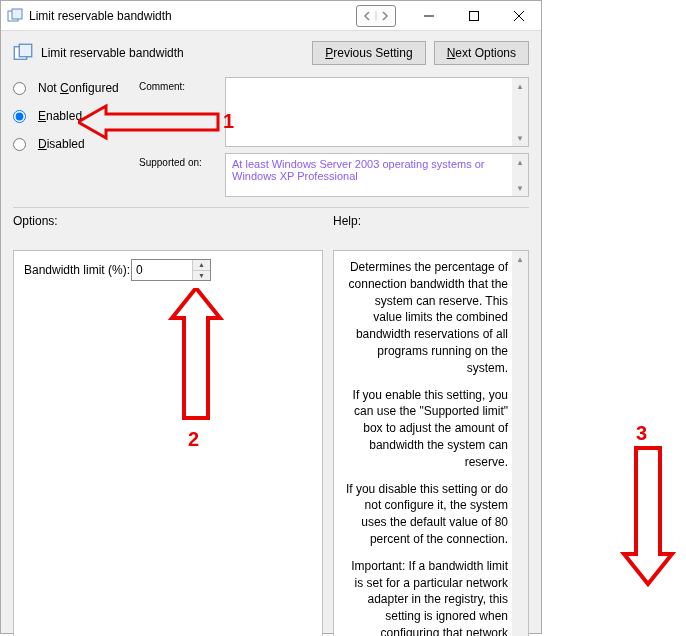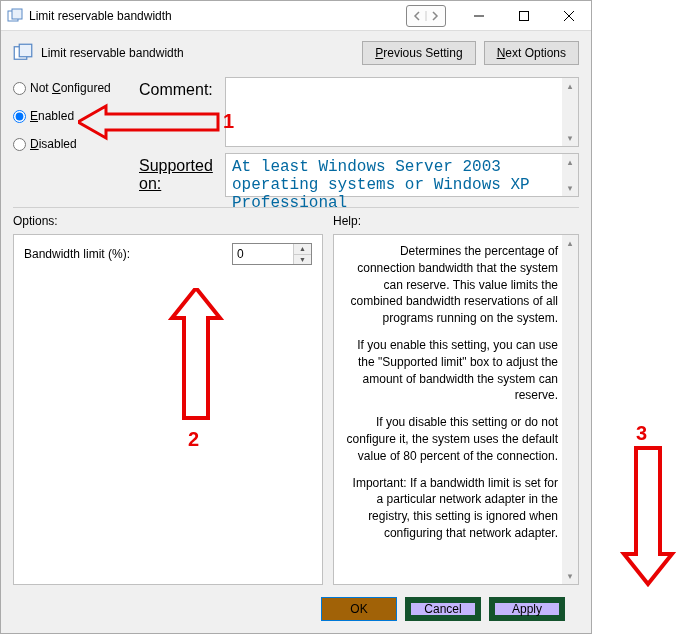--- a/index.html
+++ b/index.html
@@ -9,21 +9,21 @@
     font-family: "Segoe UI", Tahoma, sans-serif;
     font-size: 12px;
     background: #fff;
     width: 686px;
     height: 636px;
     overflow: hidden;
     position: relative;
   }
   .window {
     border: 1px solid #aaa;
-    width: 592px;
+    width: 542px;
     height: 634px;
     background: #f0f0f0;
     display: flex;
     flex-direction: column;
     position: relative;
   }
   .titlebar {
     height: 30px;
     background: #fff;
     border-bottom: 1px solid #ddd;
@@ -96,26 +96,26 @@
   }
   .radio-col {
     display: flex;
     flex-direction: column;
     gap: 14px;
     padding-top: 4px;
   }
   .radio-row {
     display: flex;
     align-items: center;
-    gap: 4px;
+    gap: 12px;
     font-size: 12px;
   }
   .radio-row input { margin: 0; }
   .radio-row span.u { text-decoration: underline; }
-  .label-cell { font-size: 16px; padding-top: 4px; }
+  .label-cell { font-size: 10px; padding-top: 4px; }
   .comment-box {
     border: 1px solid #c0c0c0;
     background: #fff;
     height: 70px;
     display: flex;
   }
   .comment-text { flex: 1; padding: 4px; font-size: 12px; resize: none; border: none; outline: none; }
   .scroll-arrows {
     width: 16px;
     display: flex;
@@ -130,44 +130,44 @@
     justify-content: center;
     font-size: 9px;
     color: #888;
   }
   .supported-box {
     border: 1px solid #c0c0c0;
     background: #fff;
     height: 44px;
     display: flex;
   }
-  .supported-text { flex: 1; padding: 4px 6px; font-size: 16px; color: #0369a1; font-family: Liberation Mono, monospace; }
+  .supported-text { flex: 1; padding: 4px 6px; font-size: 11px; color: #8b5cf6; }
   .divider { height: 1px; background: #d0d0d0; margin: 10px 0 6px 0; }
   .lower-labels {
     display: flex;
     font-size: 12px;
-    margin-bottom: 6px;
+    margin-bottom: 22px;
   }
   .lower-labels .l1 { width: 320px; }
   .lower-labels .l2 { flex: 1; }
   .panels {
     display: flex;
     gap: 10px;
     flex: 1;
   }
   .options-panel, .help-panel {
     border: 1px solid #c0c0c0;
     background: #fff;
     padding: 8px 10px;
     font-size: 12px;
   }
   .options-panel { width: 310px; }
   .help-panel { flex: 1; display:flex;text-align:right;}
   .help-content { flex:1; }
-  .opt-row { display: flex; align-items: center; gap: 8px; justify-content: space-between; }
+  .opt-row { display: flex; align-items: center; gap: 1px; }
   .spinner {
     display: inline-flex;
     border: 1px solid #888;
     height: 22px;
     width: 80px;
     background:#fff;
   }
   .spinner input {
     width: 60px;
     border: none;
@@ -303,21 +303,21 @@
       <div class="label-cell" style="grid-row:1;">Comment:</div>
 
       <div class="comment-box" style="grid-row:1;">
         <textarea class="comment-text" style=""></textarea>
         <div class="scroll-arrows">
           <div class="sa">▴</div>
           <div class="sa">▾</div>
         </div>
       </div>
 
-      <div class="label-cell" style="grid-row:2;text-decoration:underline;">Supported on:</div>
+      <div class="label-cell" style="grid-row:2;">Supported on:</div>
 
       <div class="supported-box" style="grid-row:2;">
         <div class="supported-text">At least Windows Server 2003 operating systems or Windows XP Professional</div>
         <div class="scroll-arrows">
           <div class="sa">▴</div>
           <div class="sa">▾</div>
         </div>
       </div>
     </div>
 

